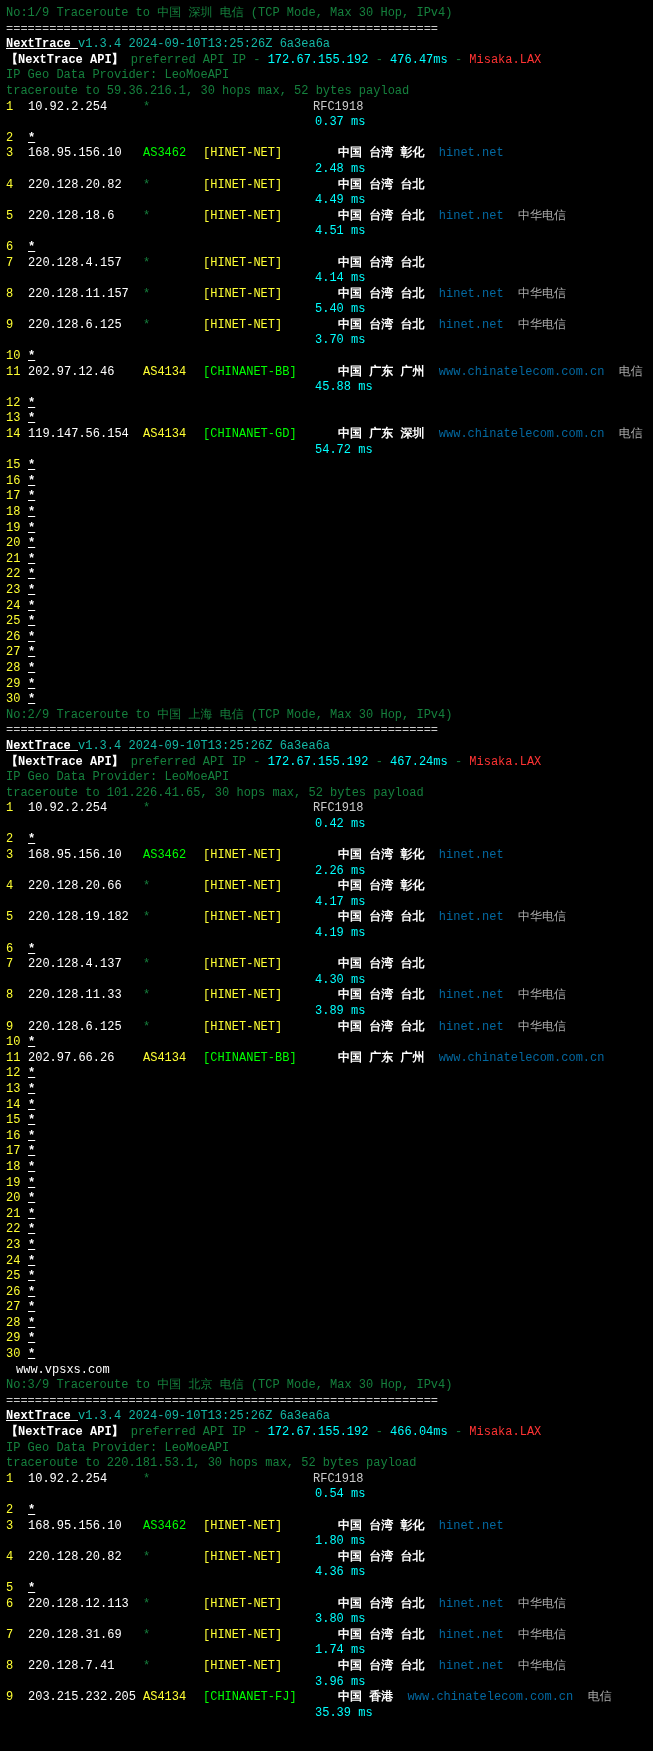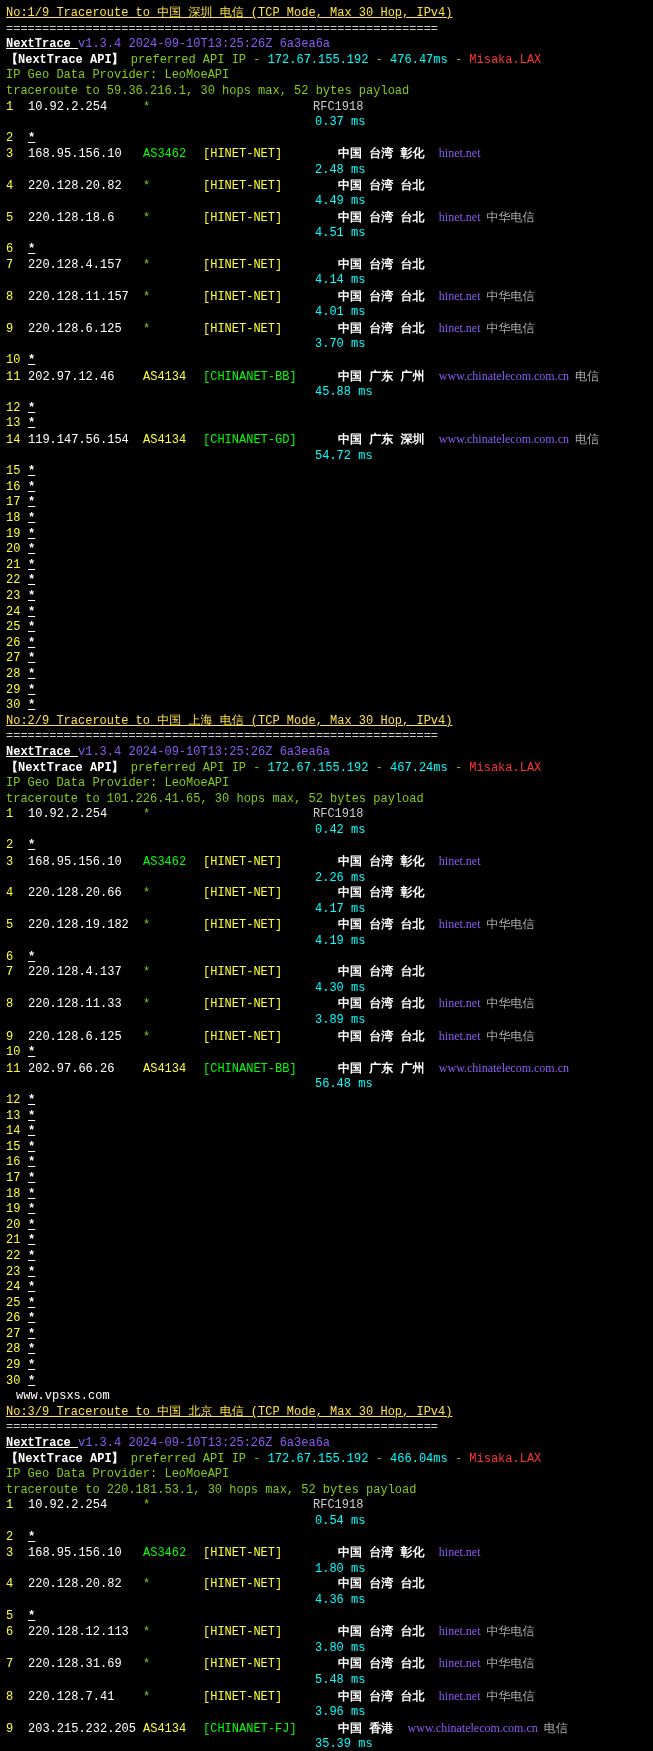--- a/index.html
+++ b/index.html
@@ -7,36 +7,36 @@
     color: #ccc;
     font-family: "Courier New", monospace;
     font-size: 12px;
     margin: 0;
     padding: 6px;
     line-height: 1.3;
     width: 653px;
     box-sizing: border-box;
   }
   .divider { color: #ccc; white-space: pre; overflow: hidden; }
-  .title-line { color: #fde047; text-decoration: underline; }
-  .version { color: #8b5cf6; }
+  .title-line { color: #15803d; }
+  .version { color: #14b8a6; }
   .api-label { font-weight: bold; color: #fff; margin-top: 36px; }
   .cyan { color: #0ff; }
   .red { color: #f33; }
   .yellow { color: #ff3; }
   .green { color: #0f0; }
   .white { color: #fff; font-weight: bold; text-decoration: underline; }
-  .gray { color: #84cc16; }
+  .gray { color: #15803d; }
   .hop-line { white-space: pre; }
   .hop-num { display:inline-block; width: 22px; color:#ff3; }
   .ip { display:inline-block; width: 115px; color:#ffffff; font-weight:normal; }
   .asn { display:inline-block; width: 60px; }
   .net { display:inline-block; width: 110px; }
   .loc { color:#fff; font-weight:bold;margin-left:25px; }
-  .dom { color:#8b5cf6;font-family:Liberation Serif, serif; }
+  .dom { color:#0369a1; }
   .isp { color:#aaa; }
   .rtt-line { padding-left: 309px; color:#0ff; }
   .watermark { color:#fff; font-weight:normal; padding-left:10px;}
 </style>
 </head>
 <body>
 
 <div id="out">
     <div class="title-line">No:1/9 Traceroute to 中国 深圳 电信 (TCP Mode, Max 30 Hop, IPv4)</div>
     <div class="divider">============================================================</div>
@@ -50,21 +50,21 @@
     <div class="hop-line"><span class="hop-num">3</span><span class="ip">168.95.156.10</span><span class="asn green">AS3462</span><span class="net yellow">[HINET-NET]</span><span><span class="loc">中国 台湾 彰化  </span><span class="dom">hinet.net  </span></span></div>
     <div class="rtt-line">2.48 ms</div>
     <div class="hop-line"><span class="hop-num">4</span><span class="ip">220.128.20.82</span><span class="asn gray">*</span><span class="net yellow">[HINET-NET]</span><span><span class="loc">中国 台湾 台北  </span></span></div>
     <div class="rtt-line">4.49 ms</div>
     <div class="hop-line"><span class="hop-num">5</span><span class="ip">220.128.18.6</span><span class="asn gray">*</span><span class="net yellow">[HINET-NET]</span><span><span class="loc">中国 台湾 台北  </span><span class="dom">hinet.net  </span><span class="isp">中华电信</span></span></div>
     <div class="rtt-line">4.51 ms</div>
     <div class="hop-line"><span class="hop-num">6</span><span class="white">*</span></div>
     <div class="hop-line"><span class="hop-num">7</span><span class="ip">220.128.4.157</span><span class="asn gray">*</span><span class="net yellow">[HINET-NET]</span><span><span class="loc">中国 台湾 台北  </span></span></div>
     <div class="rtt-line">4.14 ms</div>
     <div class="hop-line"><span class="hop-num">8</span><span class="ip">220.128.11.157</span><span class="asn gray">*</span><span class="net yellow">[HINET-NET]</span><span><span class="loc">中国 台湾 台北  </span><span class="dom">hinet.net  </span><span class="isp">中华电信</span></span></div>
-    <div class="rtt-line">4.01 ms</div>
+    <div class="rtt-line">5.40 ms</div>
     <div class="hop-line"><span class="hop-num">9</span><span class="ip">220.128.6.125</span><span class="asn gray">*</span><span class="net yellow">[HINET-NET]</span><span><span class="loc">中国 台湾 台北  </span><span class="dom">hinet.net  </span><span class="isp">中华电信</span></span></div>
     <div class="rtt-line">3.70 ms</div>
     <div class="hop-line"><span class="hop-num">10</span><span class="white">*</span></div>
     <div class="hop-line"><span class="hop-num">11</span><span class="ip">202.97.12.46</span><span class="asn yellow">AS4134</span><span class="net green">[CHINANET-BB]</span><span><span class="loc">中国 广东 广州  </span><span class="dom">www.chinatelecom.com.cn  </span><span class="isp">电信</span></span></div>
     <div class="rtt-line">45.88 ms</div>
     <div class="hop-line"><span class="hop-num">12</span><span class="white">*</span></div>
     <div class="hop-line"><span class="hop-num">13</span><span class="white">*</span></div>
     <div class="hop-line"><span class="hop-num">14</span><span class="ip">119.147.56.154</span><span class="asn yellow">AS4134</span><span class="net green">[CHINANET-GD]</span><span><span class="loc">中国 广东 深圳  </span><span class="dom">www.chinatelecom.com.cn  </span><span class="isp">电信</span></span></div>
     <div class="rtt-line">54.72 ms</div>
     <div class="hop-line"><span class="hop-num">15</span><span class="white">*</span></div>
@@ -99,21 +99,20 @@
     <div class="hop-line"><span class="hop-num">5</span><span class="ip">220.128.19.182</span><span class="asn gray">*</span><span class="net yellow">[HINET-NET]</span><span><span class="loc">中国 台湾 台北  </span><span class="dom">hinet.net  </span><span class="isp">中华电信</span></span></div>
     <div class="rtt-line">4.19 ms</div>
     <div class="hop-line"><span class="hop-num">6</span><span class="white">*</span></div>
     <div class="hop-line"><span class="hop-num">7</span><span class="ip">220.128.4.137</span><span class="asn gray">*</span><span class="net yellow">[HINET-NET]</span><span><span class="loc">中国 台湾 台北  </span></span></div>
     <div class="rtt-line">4.30 ms</div>
     <div class="hop-line"><span class="hop-num">8</span><span class="ip">220.128.11.33</span><span class="asn gray">*</span><span class="net yellow">[HINET-NET]</span><span><span class="loc">中国 台湾 台北  </span><span class="dom">hinet.net  </span><span class="isp">中华电信</span></span></div>
     <div class="rtt-line">3.89 ms</div>
     <div class="hop-line"><span class="hop-num">9</span><span class="ip">220.128.6.125</span><span class="asn gray">*</span><span class="net yellow">[HINET-NET]</span><span><span class="loc">中国 台湾 台北  </span><span class="dom">hinet.net  </span><span class="isp">中华电信</span></span></div>
     <div class="hop-line"><span class="hop-num">10</span><span class="white">*</span></div>
     <div class="hop-line"><span class="hop-num">11</span><span class="ip">202.97.66.26</span><span class="asn yellow">AS4134</span><span class="net green">[CHINANET-BB]</span><span><span class="loc">中国 广东 广州  </span><span class="dom">www.chinatelecom.com.cn  </span></span></div>
-    <div class="rtt-line">56.48 ms</div>
     <div class="hop-line"><span class="hop-num">12</span><span class="white">*</span></div>
     <div class="hop-line"><span class="hop-num">13</span><span class="white">*</span></div>
     <div class="hop-line"><span class="hop-num">14</span><span class="white">*</span></div>
     <div class="hop-line"><span class="hop-num">15</span><span class="white">*</span></div>
     <div class="hop-line"><span class="hop-num">16</span><span class="white">*</span></div>
     <div class="hop-line"><span class="hop-num">17</span><span class="white">*</span></div>
     <div class="hop-line"><span class="hop-num">18</span><span class="white">*</span></div>
     <div class="hop-line"><span class="hop-num">19</span><span class="white">*</span></div>
     <div class="hop-line"><span class="hop-num">20</span><span class="white">*</span></div>
     <div class="hop-line"><span class="hop-num">21</span><span class="white">*</span></div>
@@ -137,18 +136,18 @@
     <div class="rtt-line">0.54 ms</div>
     <div class="hop-line"><span class="hop-num">2</span><span class="white">*</span></div>
     <div class="hop-line"><span class="hop-num">3</span><span class="ip">168.95.156.10</span><span class="asn green">AS3462</span><span class="net yellow">[HINET-NET]</span><span><span class="loc">中国 台湾 彰化  </span><span class="dom">hinet.net  </span></span></div>
     <div class="rtt-line">1.80 ms</div>
     <div class="hop-line"><span class="hop-num">4</span><span class="ip">220.128.20.82</span><span class="asn gray">*</span><span class="net yellow">[HINET-NET]</span><span><span class="loc">中国 台湾 台北  </span></span></div>
     <div class="rtt-line">4.36 ms</div>
     <div class="hop-line"><span class="hop-num">5</span><span class="white">*</span></div>
     <div class="hop-line"><span class="hop-num">6</span><span class="ip">220.128.12.113</span><span class="asn gray">*</span><span class="net yellow">[HINET-NET]</span><span><span class="loc">中国 台湾 台北  </span><span class="dom">hinet.net  </span><span class="isp">中华电信</span></span></div>
     <div class="rtt-line">3.80 ms</div>
     <div class="hop-line"><span class="hop-num">7</span><span class="ip">220.128.31.69</span><span class="asn gray">*</span><span class="net yellow">[HINET-NET]</span><span><span class="loc">中国 台湾 台北  </span><span class="dom">hinet.net  </span><span class="isp">中华电信</span></span></div>
-    <div class="rtt-line">5.48 ms</div>
+    <div class="rtt-line">1.74 ms</div>
     <div class="hop-line"><span class="hop-num">8</span><span class="ip">220.128.7.41</span><span class="asn gray">*</span><span class="net yellow">[HINET-NET]</span><span><span class="loc">中国 台湾 台北  </span><span class="dom">hinet.net  </span><span class="isp">中华电信</span></span></div>
     <div class="rtt-line">3.96 ms</div>
     <div class="hop-line"><span class="hop-num">9</span><span class="ip">203.215.232.205</span><span class="asn yellow">AS4134</span><span class="net green">[CHINANET-FJ]</span><span><span class="loc">中国 香港  </span><span class="dom">www.chinatelecom.com.cn  </span><span class="isp">电信</span></span></div>
     <div class="rtt-line">35.39 ms</div>
   </div>
 
 </body></html>

